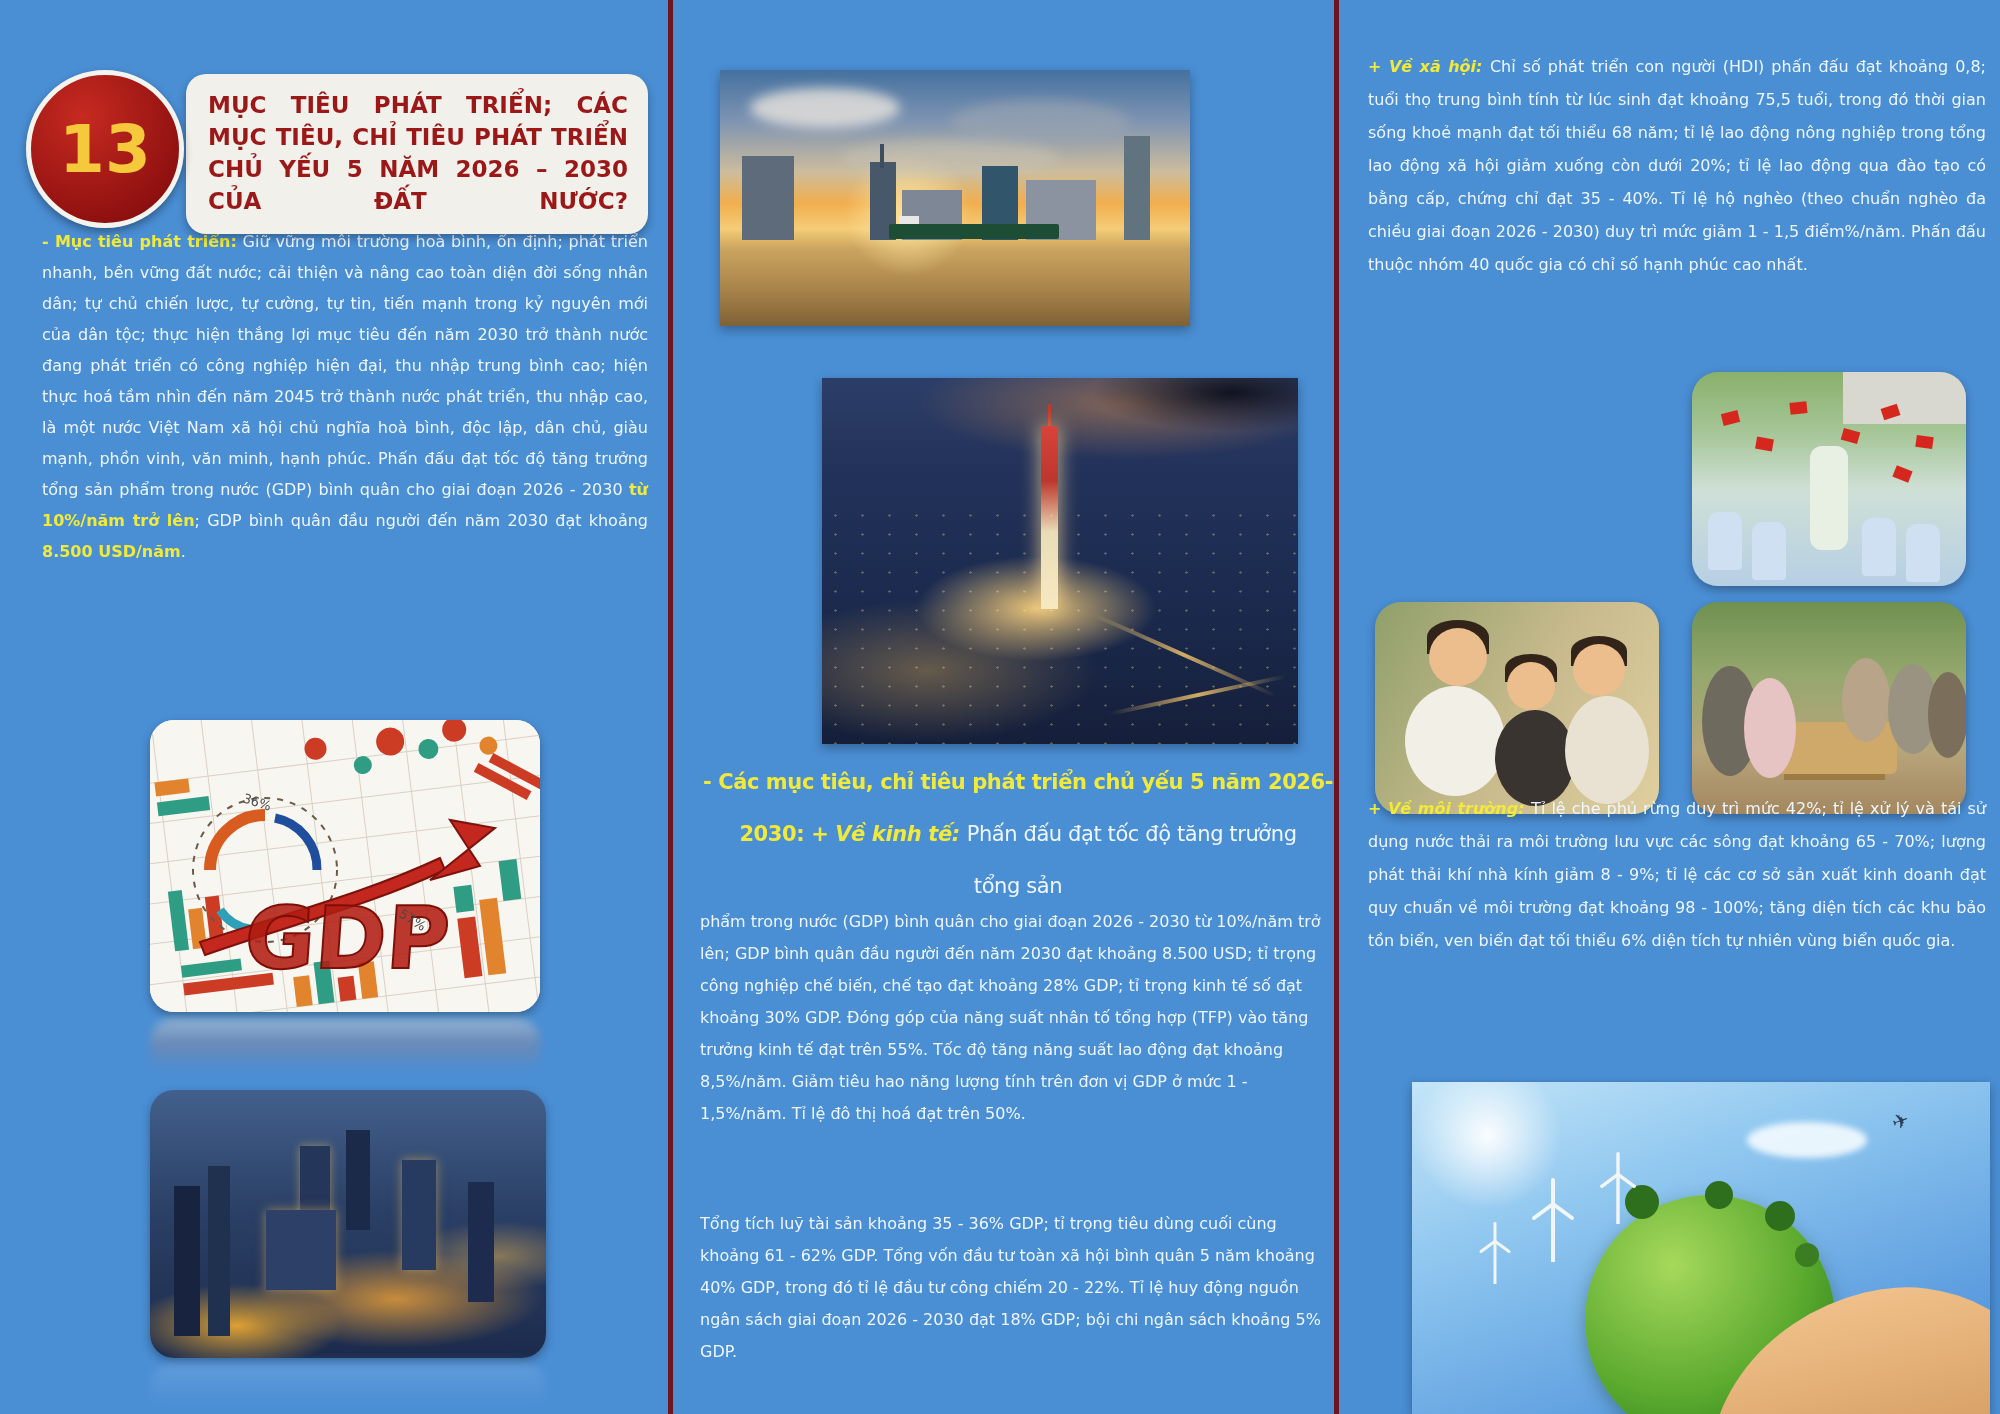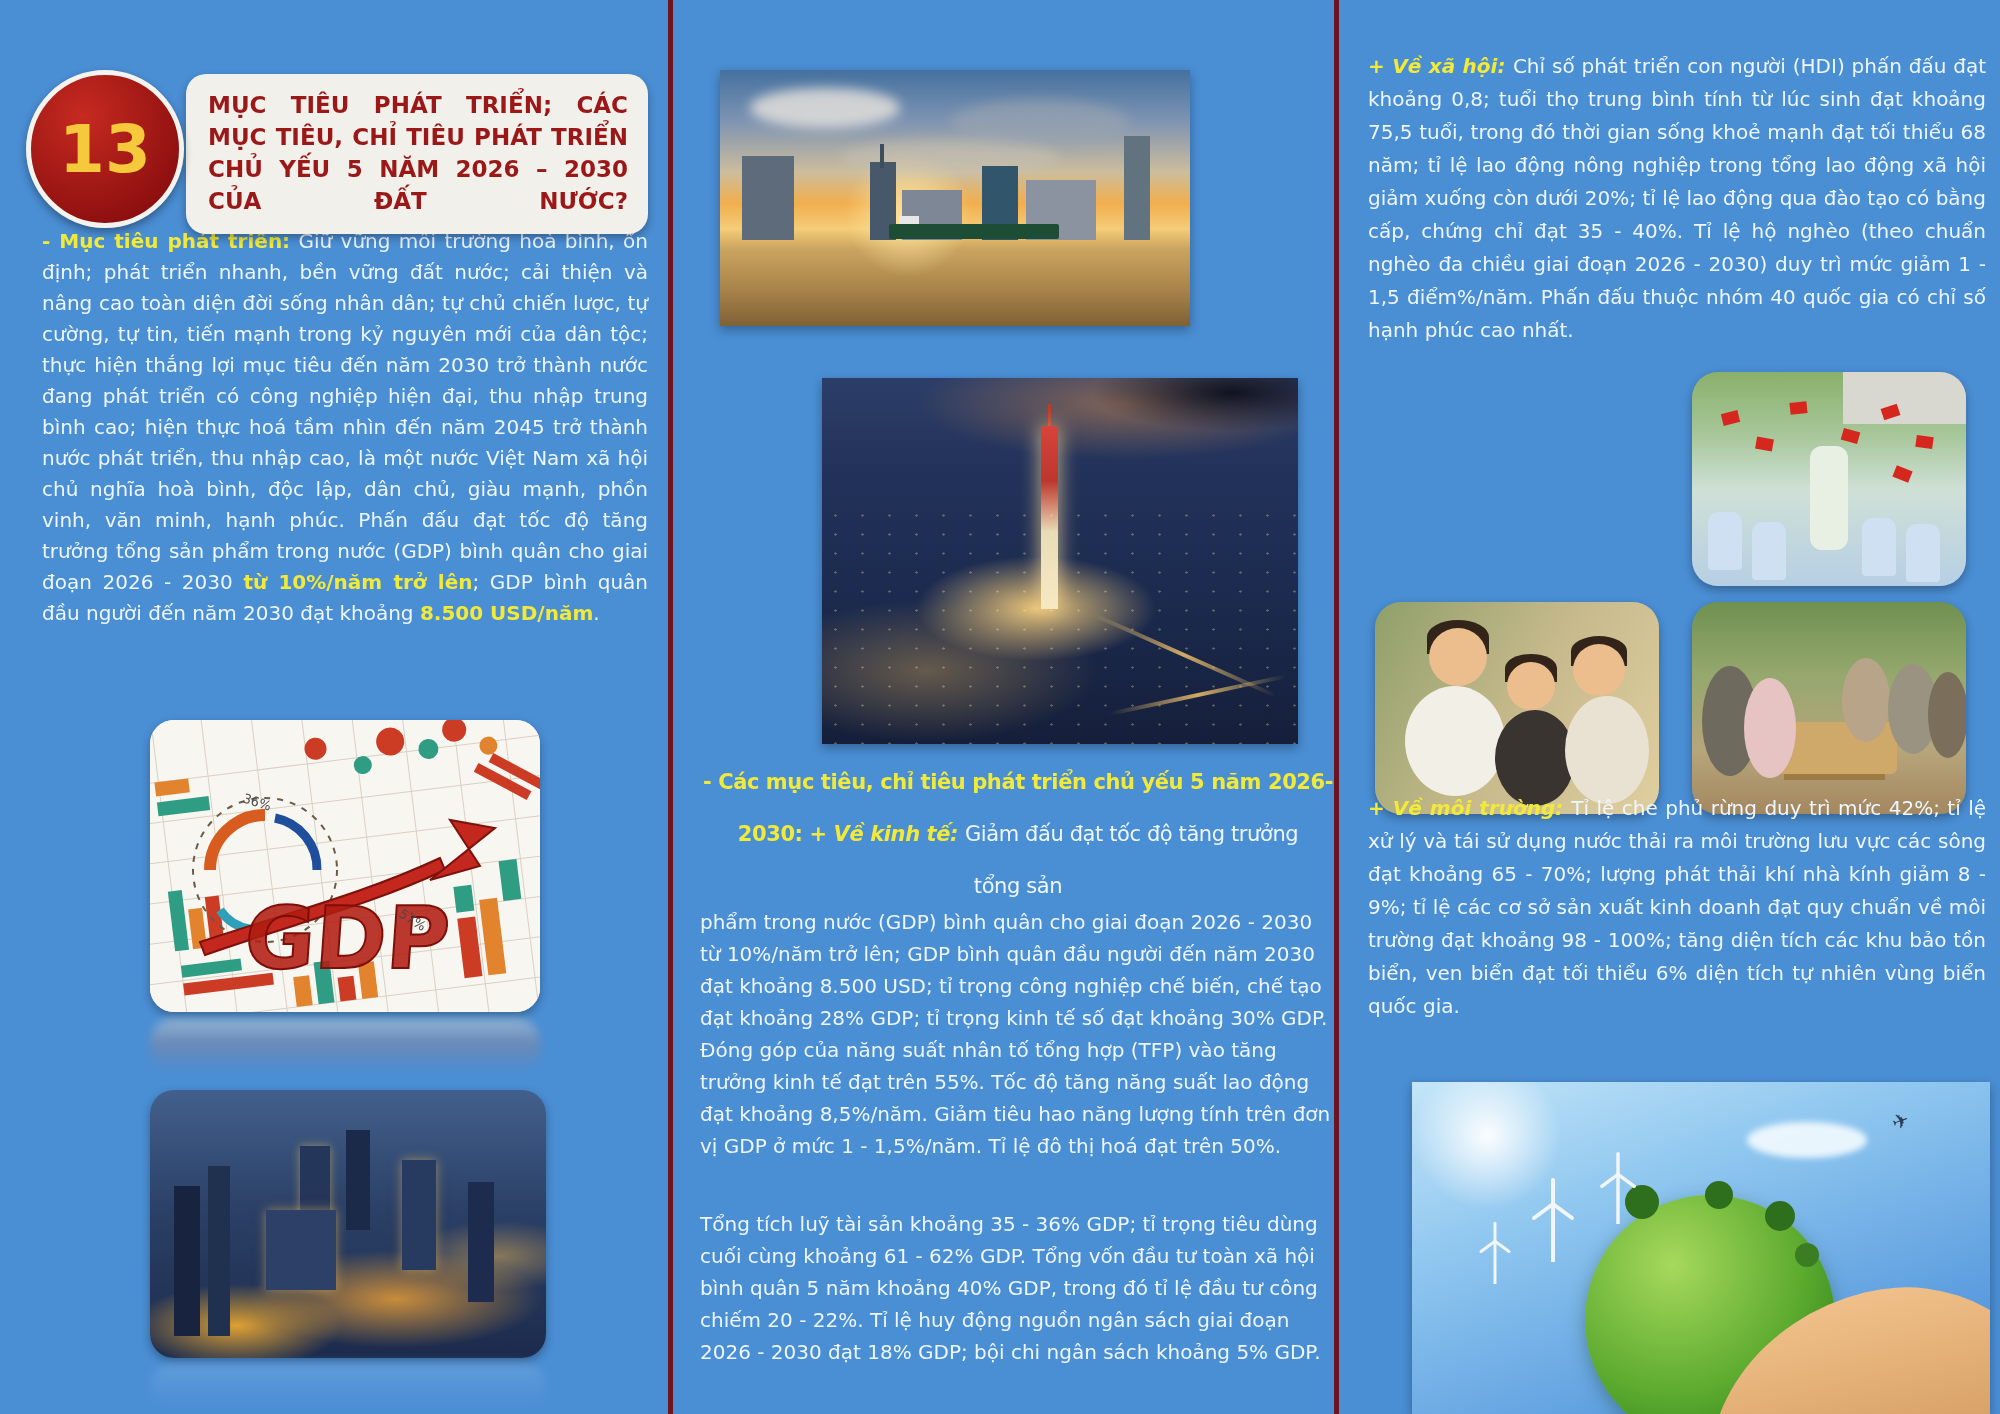--- a/index.html
+++ b/index.html
@@ -23,21 +23,21 @@
   }
   #title-card{
     position:absolute;left:186px;top:74px;width:420px;
     background:#f2f0ea;border-radius:20px;padding:15px 20px 17px 22px;
     color:#9b1818;font-weight:bold;font-size:23px;line-height:32px;
     text-align:justify;text-align-last:justify;
     box-shadow:0 4px 8px rgba(0,0,0,.3);z-index:2;
   }
 
   
-  .para{position:absolute;color:#eef6ff;font-size:20px;line-height:31px;text-align:justify;}
+  .para{position:absolute;color:#eef6ff;font-size:16px;line-height:31px;text-align:justify;}
   .yellow{color:#f2ea3a;font-weight:bold;}
   .yellow-i{color:#f2ea3a;font-weight:bold;font-style:italic;}
 
   #left-para{left:42px;top:226px;width:606px;}
   #mid-heading{left:698px;top:756px;width:640px;font-size:21px;line-height:52px;
     color:#eef6ff;letter-spacing:-0.4px;white-space:nowrap;text-align:center;}
   #mid-heading .hl1{display:block;}
   #mid-para-1{left:700px;top:906px;width:632px;line-height:32px;text-align:left;}
   #mid-para-2{left:700px;top:1208px;width:632px;line-height:32px;text-align:left;}
   #social-para{left:1368px;top:50px;width:618px;line-height:33px;}
@@ -223,21 +223,21 @@
   <div class="photo" id="img-landmark">
     <div id="lm-spire"></div>
     <div id="lm-tower"></div>
     <div id="lm-dots"></div>
     <div class="road" style="left:55%;top:75%;width:200px;transform:rotate(24deg);"></div>
     <div class="road" style="left:60%;top:86%;width:180px;transform:rotate(-12deg);"></div>
   </div>
 
   <div class="para" id="mid-heading">
     <span class="yellow hl1">- Các mục tiêu, chỉ tiêu phát triển chủ yếu 5 năm 2026-</span>
-    <span class="yellow">2030: </span><span class="yellow-i">+ Về kinh tế: </span><span>Giảm đấu đạt tốc độ tăng trưởng</span>
+    <span class="yellow">2030: </span><span class="yellow-i">+ Về kinh tế: </span><span>Phấn đấu đạt tốc độ tăng trưởng</span>
     <span class="hl1">tổng sản</span>
   </div>
   <div class="para" id="mid-para-1">
     <span>phẩm trong nước (GDP) bình quân cho giai đoạn 2026 - 2030 từ 10%/năm trở lên; GDP bình quân đầu người đến năm 2030 đạt khoảng 8.500 USD; tỉ trọng công nghiệp chế biến, chế tạo đạt khoảng 28% GDP; tỉ trọng kinh tế số đạt khoảng 30% GDP. Đóng góp của năng suất nhân tố tổng hợp (TFP) vào tăng trưởng kinh tế đạt trên 55%. Tốc độ tăng năng suất lao động đạt khoảng 8,5%/năm. Giảm tiêu hao năng lượng tính trên đơn vị GDP ở mức 1 - 1,5%/năm. Tỉ lệ đô thị hoá đạt trên 50%.</span>
   </div>
   <div class="para" id="mid-para-2">
     <span>Tổng tích luỹ tài sản khoảng 35 - 36% GDP; tỉ trọng tiêu dùng cuối cùng khoảng 61 - 62% GDP. Tổng vốn đầu tư toàn xã hội bình quân 5 năm khoảng 40% GDP, trong đó tỉ lệ đầu tư công chiếm 20 - 22%. Tỉ lệ huy động nguồn ngân sách giai đoạn 2026 - 2030 đạt 18% GDP; bội chi ngân sách khoảng 5% GDP.</span>
   </div>
 
   <div class="para" id="social-para">

